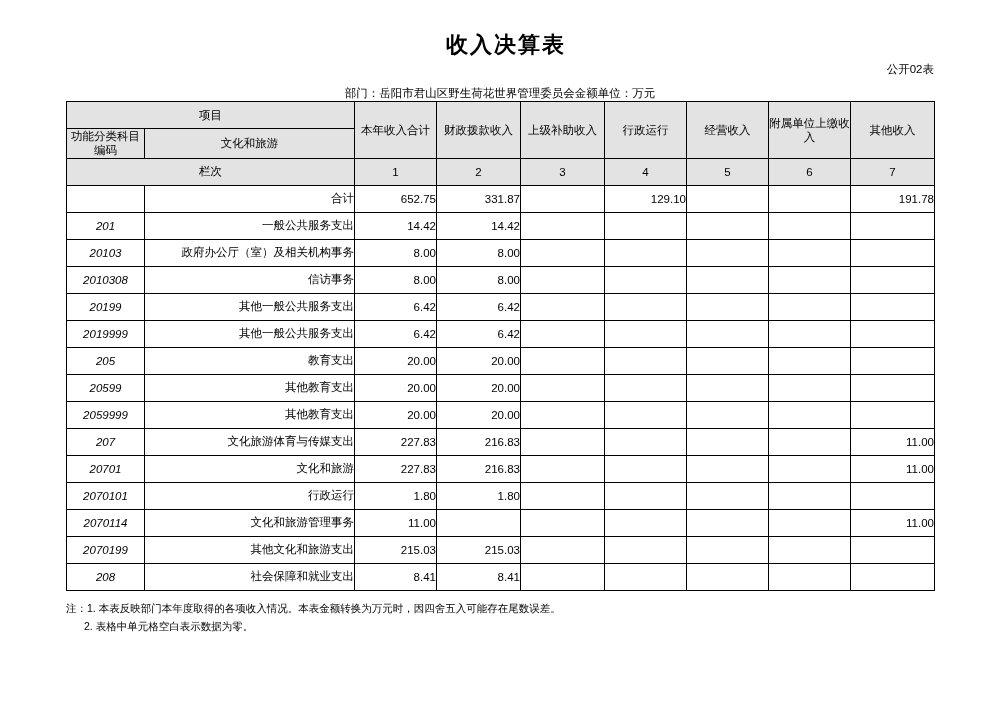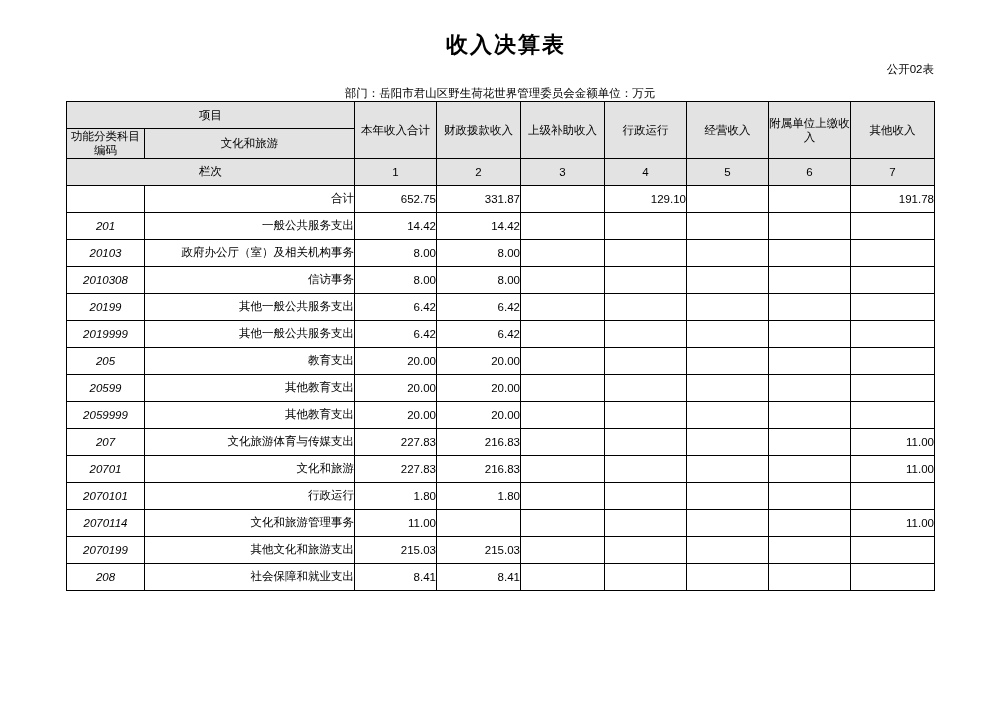--- a/index.html
+++ b/index.html
@@ -330,14 +330,18 @@
             <td class="blank"></td>
             <td class="blank"></td>
             <td class="blank"></td>
             <td class="blank"></td>
             <td class="blank"></td>
           </tr>
         </tbody>
     </table>
   </div>
 
+  <div class="notes">
+    <div>注：1. 本表反映部门本年度取得的各项收入情况。本表金额转换为万元时，因四舍五入可能存在尾数误差。</div>
+    <div class="indent">2. 表格中单元格空白表示数据为零。</div>
+  </div>
 
 </div>
 
 </body></html>

